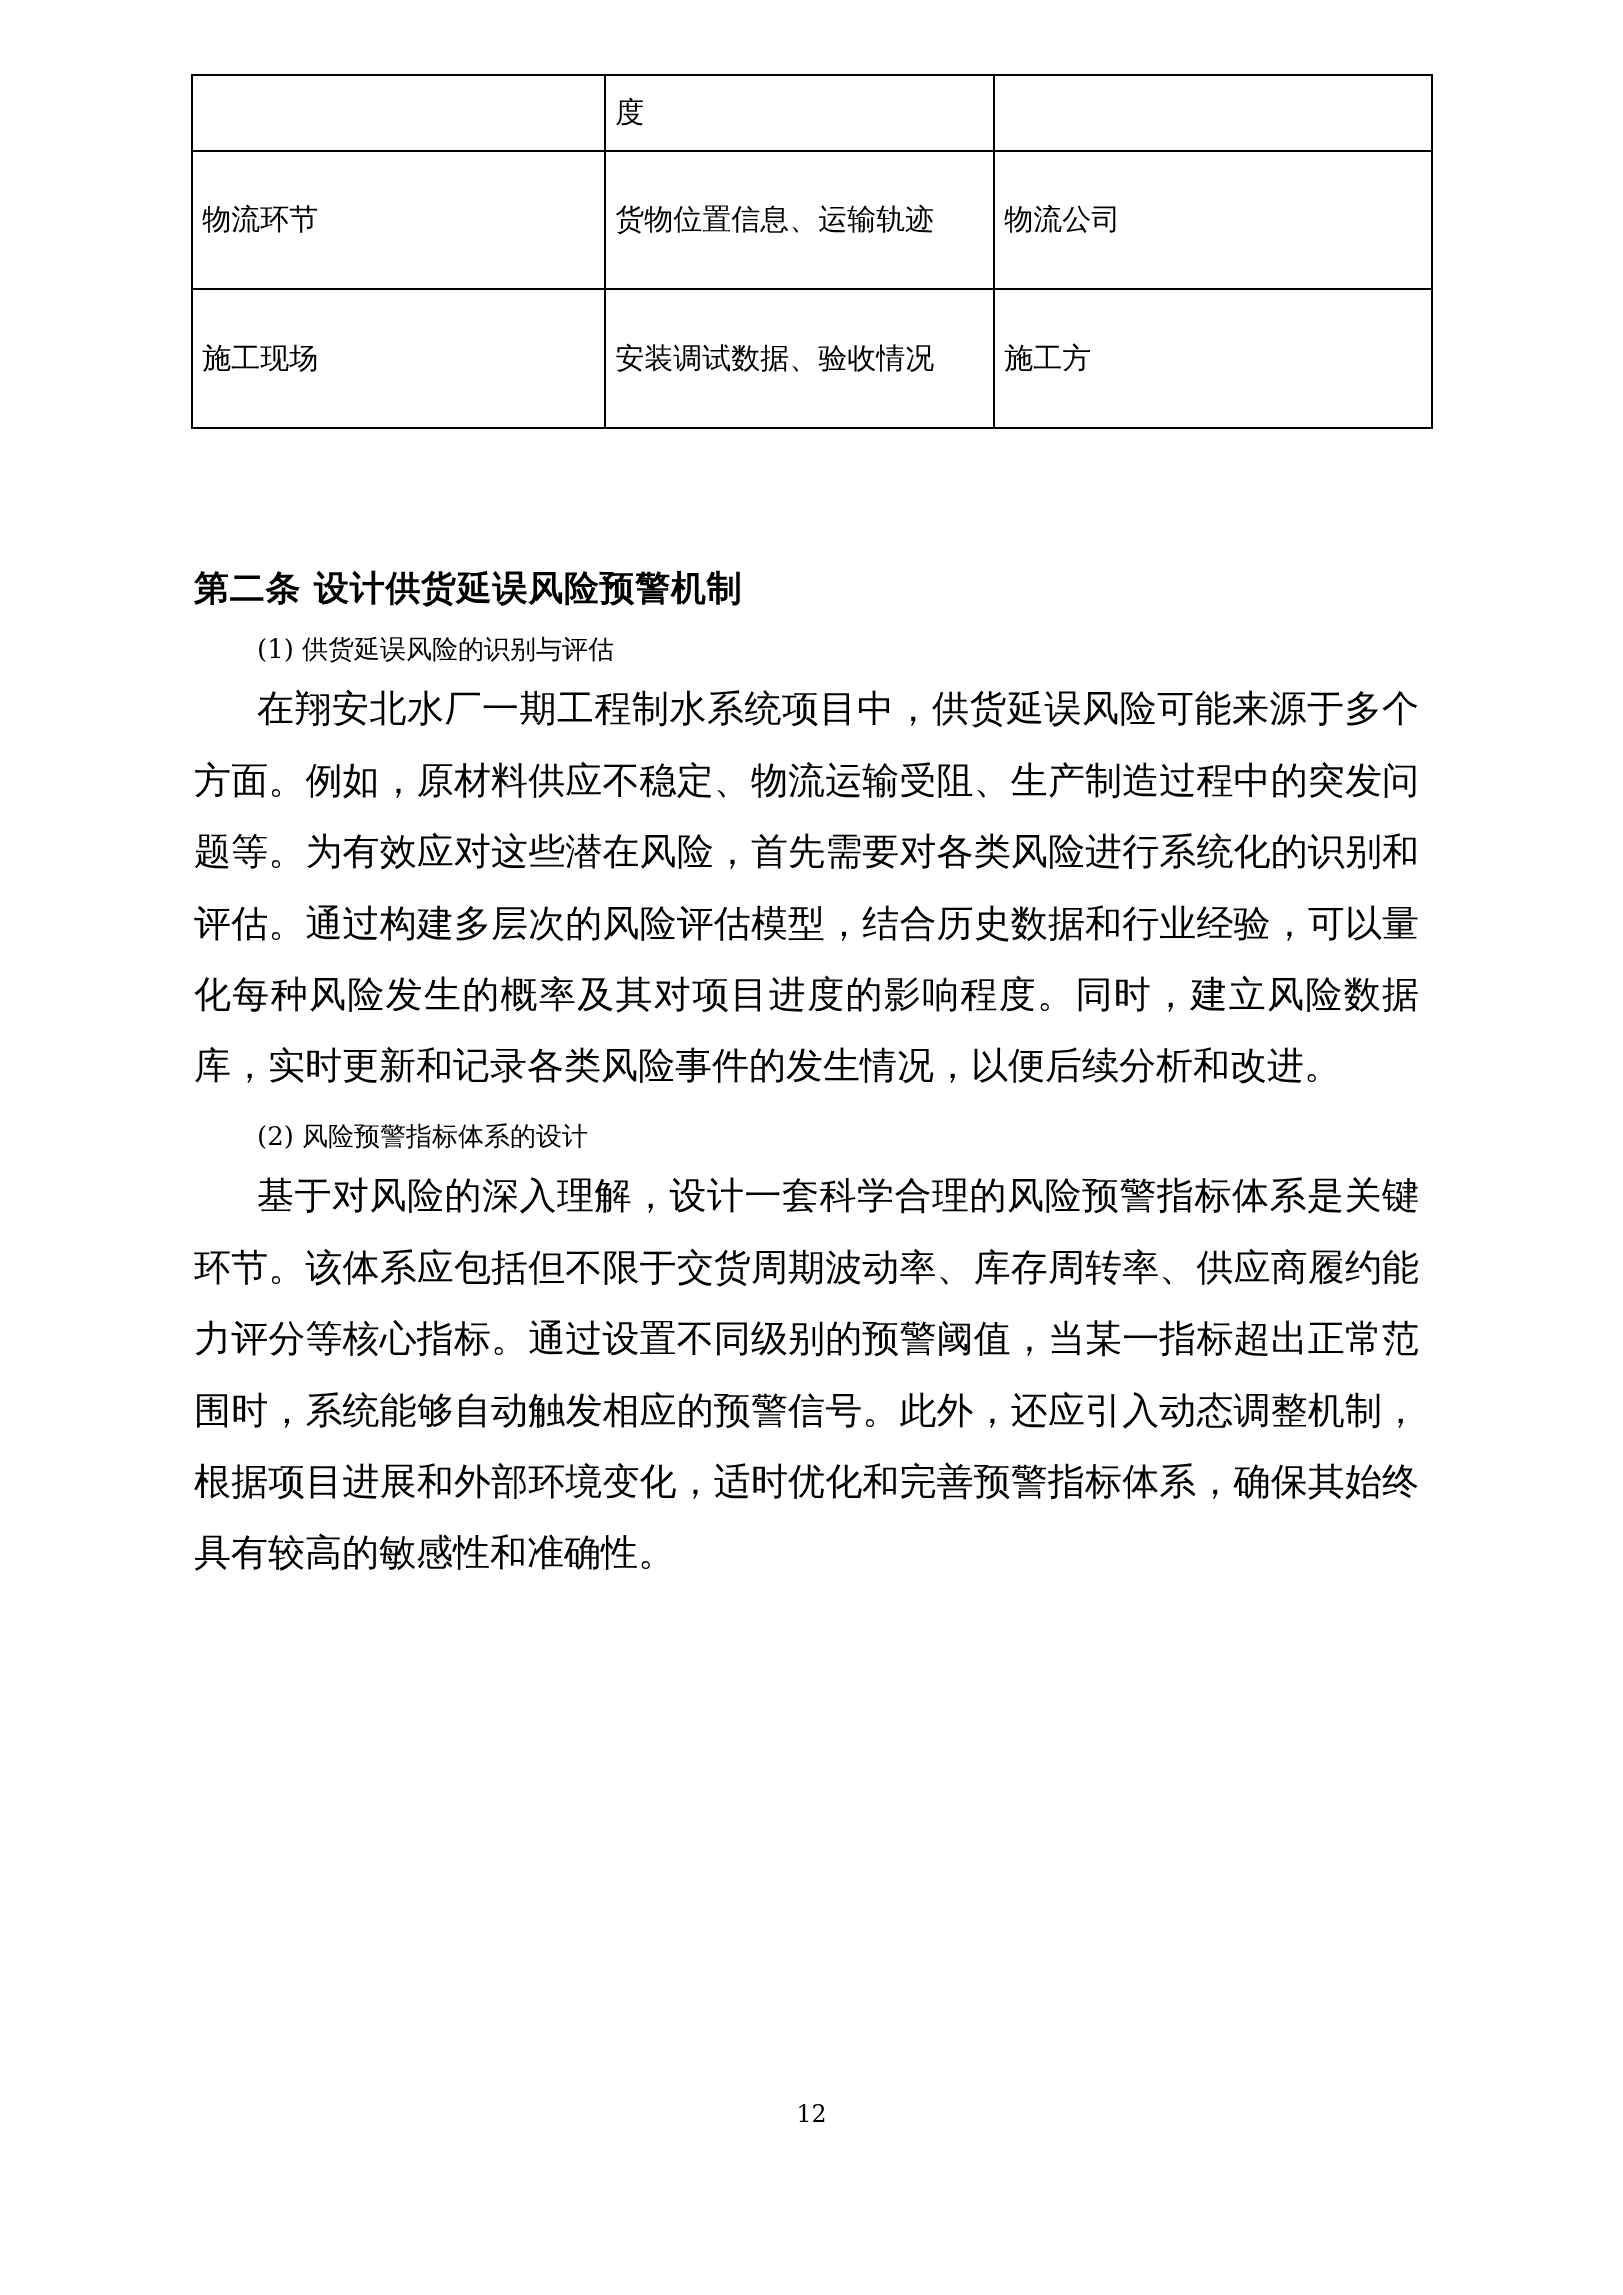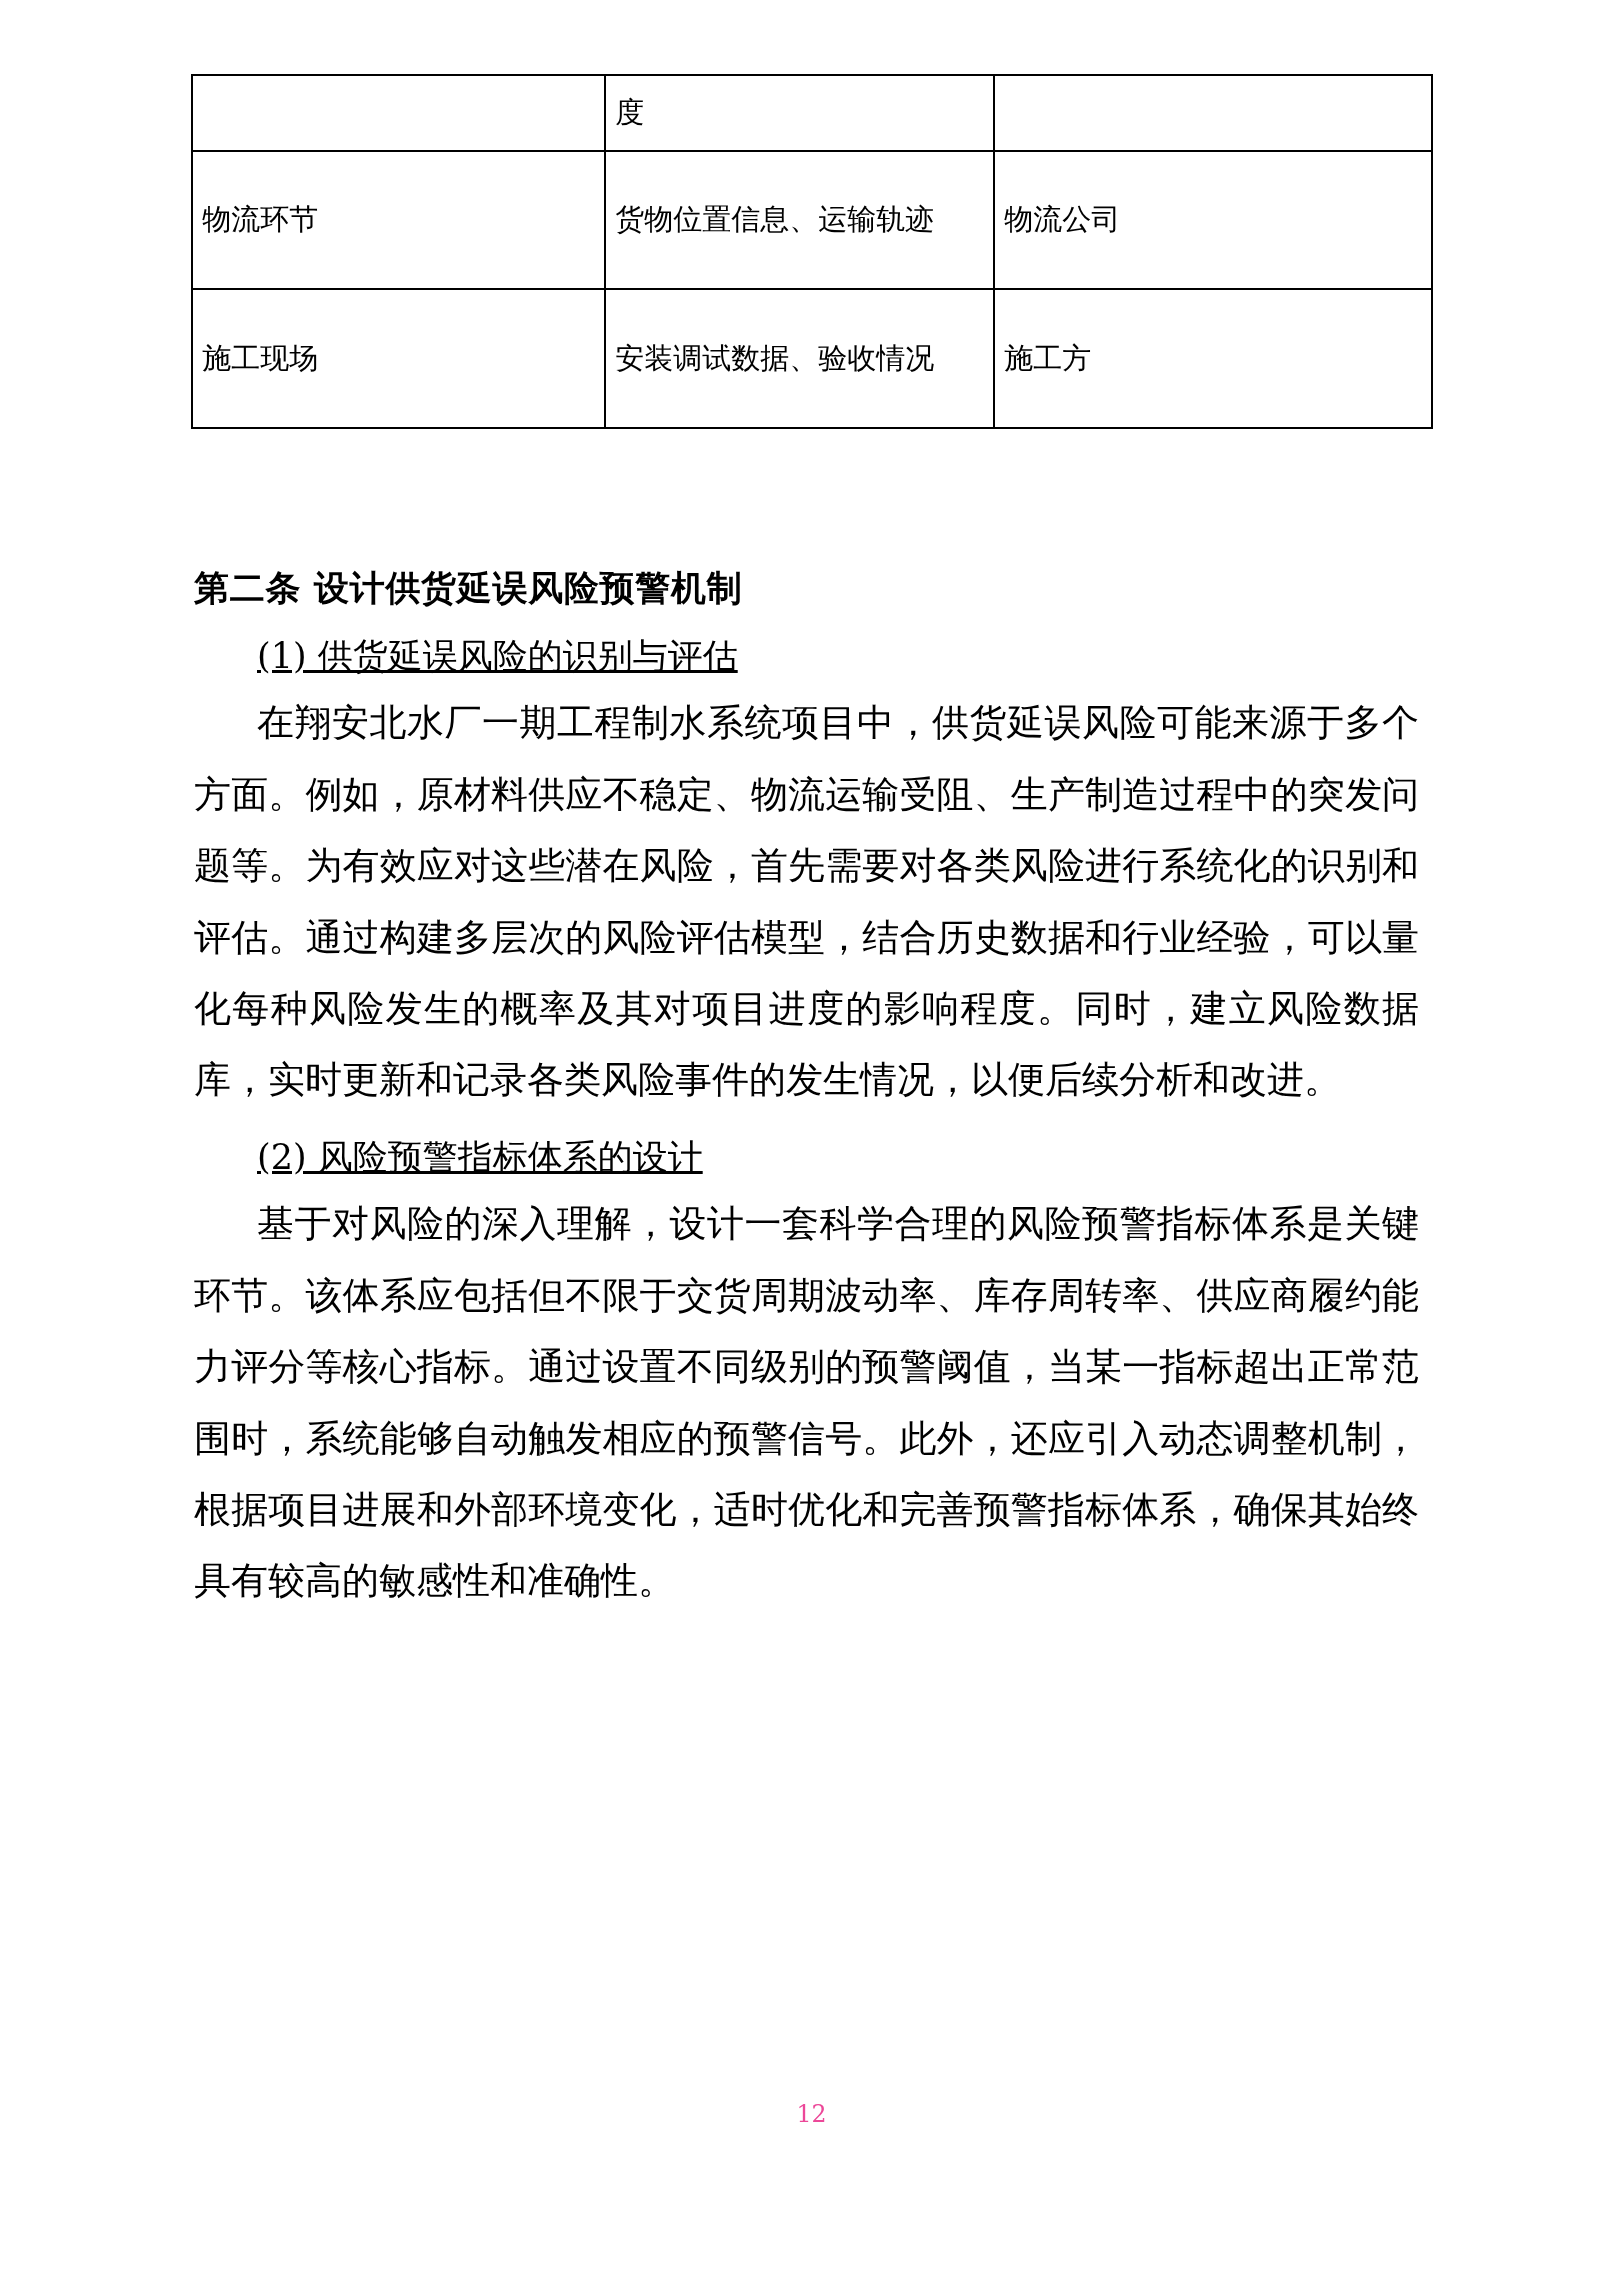--- a/index.html
+++ b/index.html
@@ -63,25 +63,24 @@
     margin: 0 0 5.2px 0;
     padding: 0;
     font-size: 35px;
     line-height: 1.48;
     font-weight: bold;
     font-family: "DejaVu Sans", "Liberation Sans", sans-serif;
     letter-spacing: 0.7px;
   }
   .sub-heading {
     margin: 14.4px 0 3.9px 0;
-    font-size: 35px;
+    font-size: 26px;
     line-height: 1.55;
     text-indent: 63px;
     font-family: "DejaVu Serif", "Liberation Serif", serif;
-    text-decoration: underline;
   }
   p.body-par {
     margin: 0 0 2.6px 0;
     font-size: 37px;
     line-height: 1.93;
     text-indent: 63px;
     text-align: justify;
     text-justify: inter-ideograph;
     word-break: break-all;
     font-family: "DejaVu Serif", "Liberation Serif", serif;
@@ -89,21 +88,21 @@
 
   
   .page-number {
     position: absolute;
     left: 0;
     top: 2100px;
     width: 1623px;
     text-align: center;
     font-size: 23.6px;
     font-family: "DejaVu Serif", "Liberation Serif", serif;
-    color: #ec4899;
+    color: #000000;
   }
 </style>
 </head>
 <body>
 
 <div class="page">
 
   <div class="table-wrap">
     <table class="doc-table">
       <colgroup>

